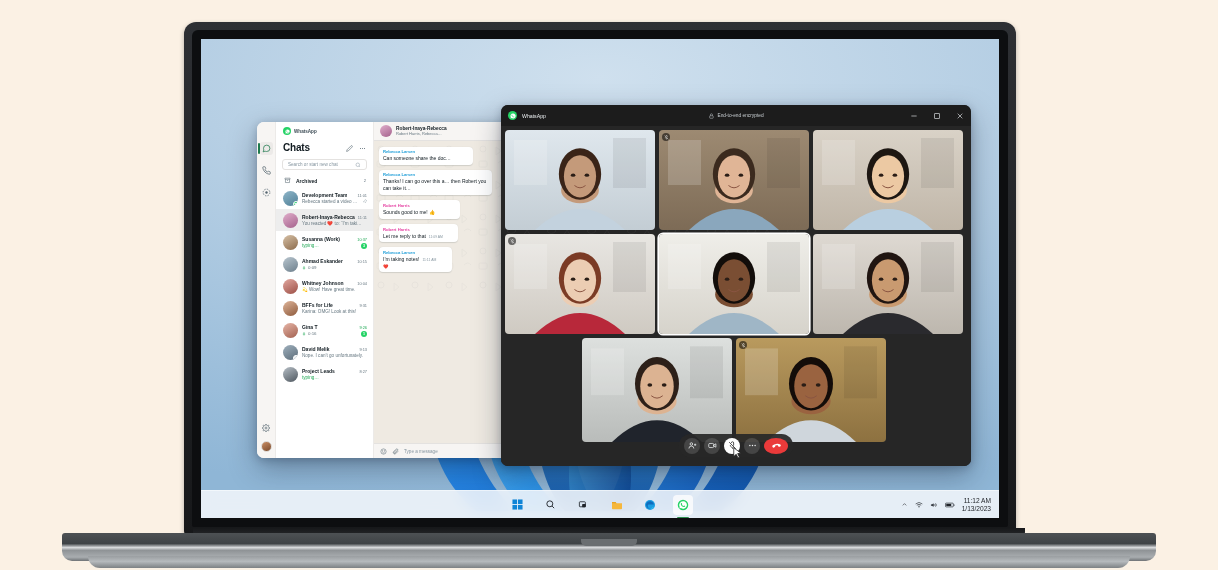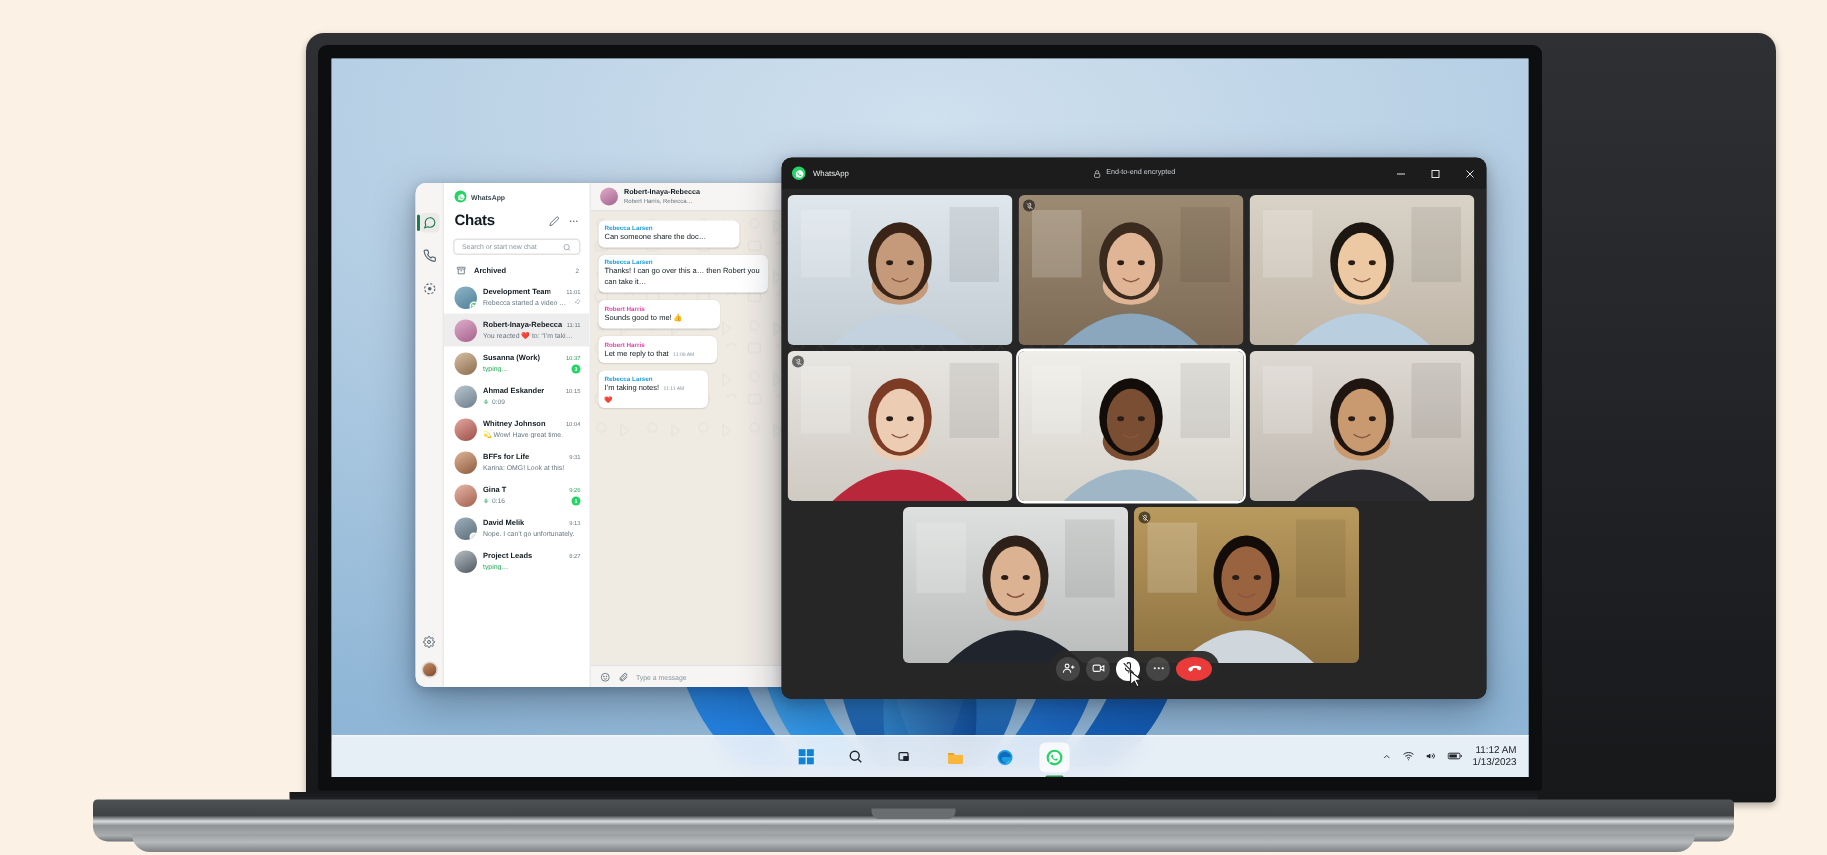--- a/index.html
+++ b/index.html
@@ -7,21 +7,21 @@
   body {
     font-family: "Liberation Sans", sans-serif;
     background: #fbf1e4;
     position: relative;
   }
 
   
   #laptop { position:absolute; left:0; top:0; width:1218px; height:570px; }
 
   .lid {
-    position:absolute; left:204px; top:22px; width:980px; height:513px;
+    position:absolute; left:184px; top:22px; width:832px; height:513px;
     background:linear-gradient(180deg,#2e3034 0%, #1f2124 60%, #17181a 100%);
     border-radius:12px 12px 4px 4px;
     box-shadow:0 2px 5px rgba(0,0,0,.28);
   }
   .lid-inner {
     position:absolute; left:8px; top:8px; width:816px; height:497px;
     background:#0d0e10; border-radius:6px 6px 2px 2px;
     overflow:hidden;
   }
   .screen {

